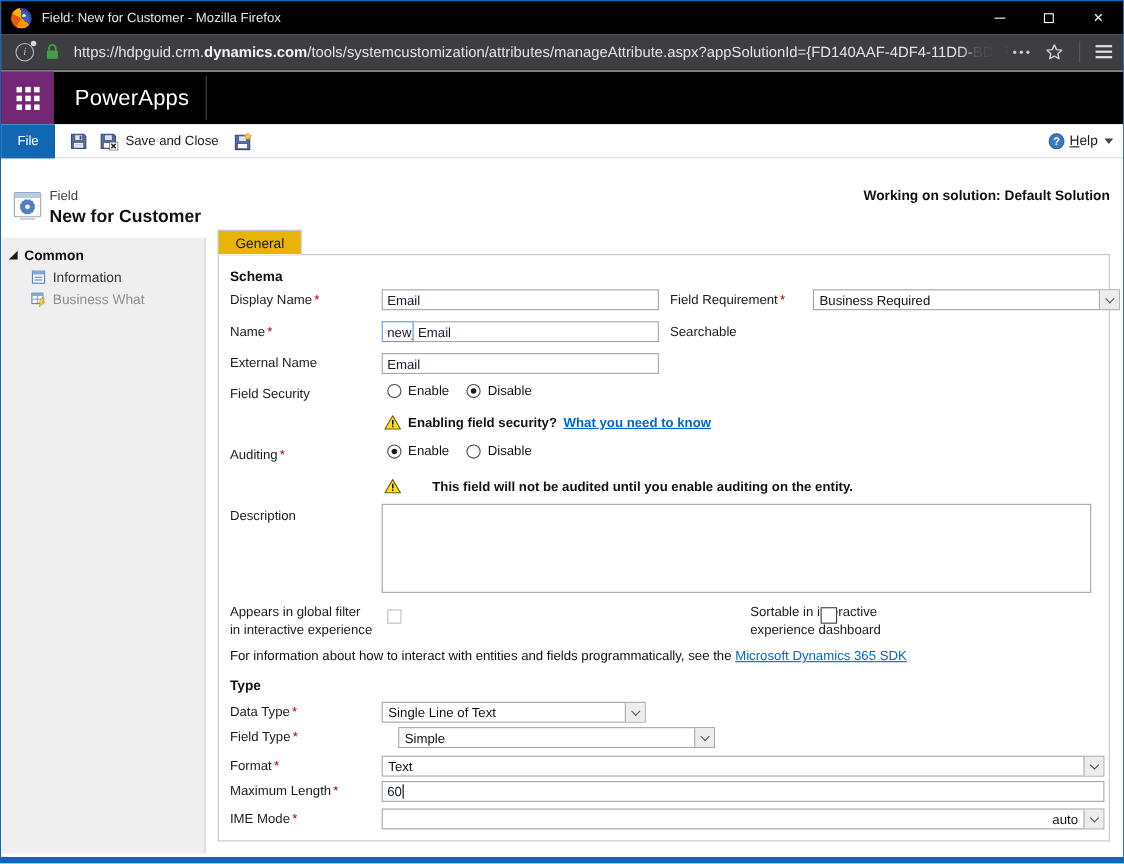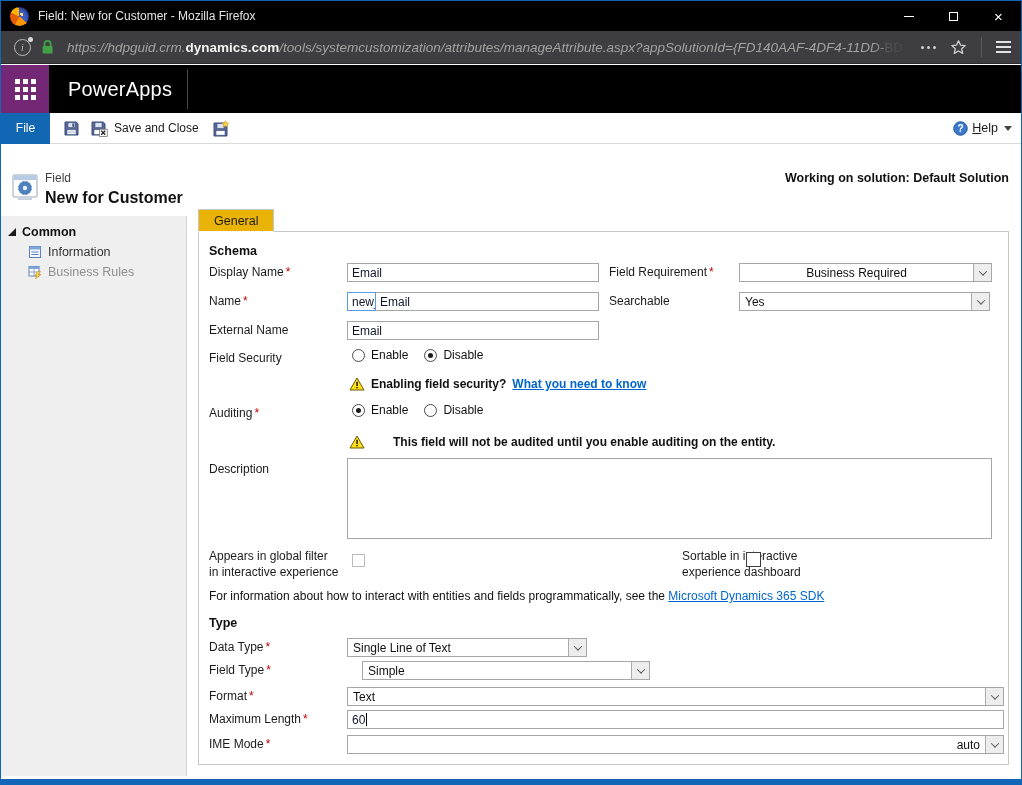--- a/index.html
+++ b/index.html
@@ -20,21 +20,21 @@
   .glyph-min{width:10px;height:1px;background:#fff;}
   .glyph-max{width:9px;height:9px;border:1px solid #fff;}
   .glyph-close{font-size:15px;line-height:1;}
   
   .urlbar{position:absolute;left:0;right:0;top:30px;height:33px;background:#3d3d42;display:flex;align-items:center;border-bottom:1px solid #2a2a2e;}
   .pageinfo{position:relative;width:17px;height:17px;margin-left:13px;flex:0 0 auto;}
   .pageinfo .ring{position:absolute;inset:0;border:1.4px solid #b9b9be;border-radius:50%;color:#b9b9be;font-size:10px;font-style:italic;display:flex;align-items:center;justify-content:center;font-family:"Liberation Serif",serif;}
   .pageinfo .dot{position:absolute;right:-2px;top:-2px;width:5px;height:5px;border-radius:50%;background:#d7d7db;}
   .lock{margin-left:9px;flex:0 0 auto;}
   .urltext{margin-left:12px;font-size:13.5px;white-space:nowrap;overflow:hidden;position:relative;flex:1;}
-  .u-dim{color:#a3a3a3;font-style:italic;}
+  .u-dim{color:#e5e5e5;}
   .u-domain{color:#f2f2f2;font-weight:bold;}
   .u-tail{color:#6c6c71;}
   .urlfade{position:absolute;right:0;top:0;bottom:0;width:46px;background:linear-gradient(90deg,rgba(61,61,66,0),#3d3d42 85%);}
   .url-ctrl{display:flex;align-items:center;gap:14px;padding:0 10px 0 6px;flex:0 0 auto;}
   .dots{display:flex;gap:3px;}
   .dots i{width:3px;height:3px;border-radius:50%;background:#cfcfcf;}
   .vsep{width:1px;height:20px;background:#5a5a5e;}
   .burger{display:flex;flex-direction:column;gap:3px;}
   .burger i{width:15px;height:2px;background:#e3e3e3;}
   
@@ -246,56 +246,50 @@
       <span>Information</span>
     </div>
     <div class="tree-item muted">
       <svg width="14" height="14" viewBox="0 0 14 14">
         <rect x="1" y="1.5" width="10" height="9.5" fill="#fff" stroke="#5b83c0"></rect>
         <rect x="1" y="1.5" width="10" height="2.5" fill="#7fa6d9"></rect>
         <line x1="1" y1="7" x2="11" y2="7" stroke="#5b83c0" stroke-width=".7"></line>
         <line x1="6" y1="4" x2="6" y2="11" stroke="#5b83c0" stroke-width=".7"></line>
         <path d="M9.5 6.5h3l-2 3h2.5L7.5 14l1.2-3.3H6.8z" fill="#ffd24d" stroke="#b8860b" stroke-width=".5"></path>
       </svg>
-      <span>Business Rules</span>
+      <span>Business What</span>
     </div>
   </div>
 
   <div class="main">
     <div class="tab">General</div>
     <div class="panel">
 
       <div class="h-sec" style="left:10px;top:12px;">Schema</div>
 
       <div class="lbl" style="left:10px;top:33px;"><span>Display Name</span><span class="req">*</span></div>
       <div class="ti" style="left:148px;top:31px;width:252px;">
           <span>Email</span>
         </div>
       <div class="lbl" style="left:410px;top:33px;"><span>Field Requirement</span><span class="req">*</span></div>
-      <div class="dd" style="left:540px;top:31px;width:253px;text-align:center;">
+      <div class="dd" style="left:540px;top:31px;width:279px;">
         <span class="dd-val">Business Required</span>
         <span class="dd-btn">
             <i class="chev"></i>
           </span>
       </div>
 
       <div class="lbl" style="left:10px;top:62px;"><span>Name</span><span class="req">*</span></div>
       <div class="ti focus" style="left:148px;top:60px;width:29px;">
           <span>new_</span>
         </div>
       <div class="ti" style="left:176px;top:60px;width:224px;">
           <span>Email</span>
         </div>
       <div class="lbl" style="left:410px;top:62px;">Searchable</div>
-      <div class="dd" style="left:540px;top:60px;width:251px;">
-        <span class="dd-val">Yes</span>
-        <span class="dd-btn">
-            <i class="chev"></i>
-          </span>
-      </div>
 
       <div class="lbl" style="left:10px;top:91px;">External Name</div>
       <div class="ti" style="left:148px;top:89px;width:252px;">
           <span>Email</span>
         </div>
 
       <div class="lbl" style="left:10px;top:119px;">Field Security</div>
       <div class="radgrp" style="left:153px;top:116px;">
         <span class="radio"></span>
         <span class="rlbl">Enable</span>

